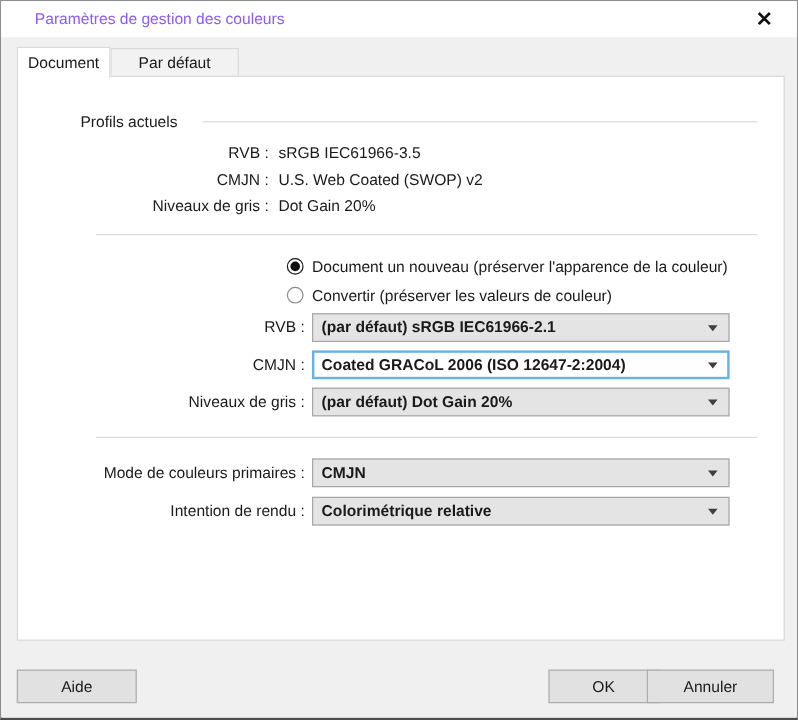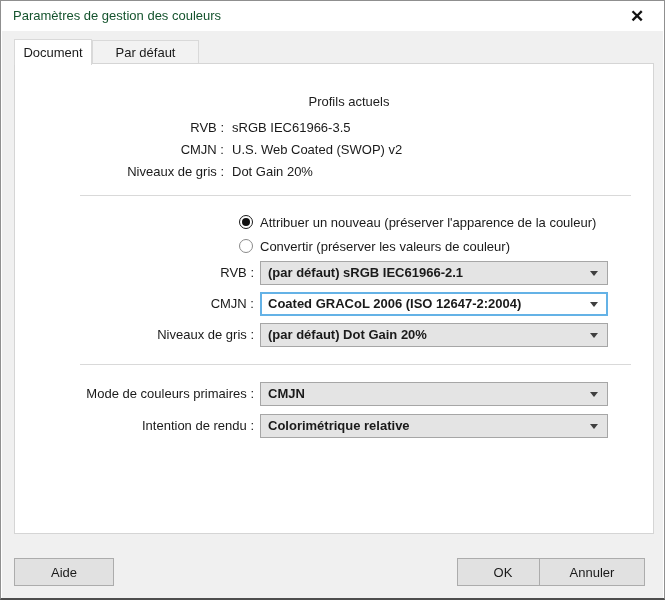--- a/index.html
+++ b/index.html
@@ -4,42 +4,42 @@
 <style>
   * { margin:0; padding:0; box-sizing:border-box; }
   html,body { width:665px; height:600px; }
   body { font-family:"Liberation Sans", sans-serif; font-size:13px; color:#1a1a1a; background:#fff; }
 
   .dialog { position:absolute; left:0; top:0; width:665px; height:600px;
             background:#ffffff; border:1px solid #8f8f8f; border-bottom:2px solid #4d4d4d; }
 
   
   .titlebar { position:absolute; left:0; top:0; right:0; height:30px; background:#ffffff; }
-  .title { position:absolute; left:12px; top:7px; font-size:13px; color:#14532d; white-space:nowrap; }
+  .title { position:absolute; left:28px; top:7px; font-size:13px; color:#8b5cf6; white-space:nowrap; }
   .close-btn { position:absolute; right:14px; top:3px; width:26px; height:24px;
                display:flex; align-items:center; justify-content:center;
                font-size:17px; font-weight:600; color:#111; cursor:pointer; }
 
   
   .dlg-body { position:absolute; left:1px; right:1px; top:30px; bottom:0; background:#f0f0f0; }
 
   
   .tab { position:absolute; display:flex; align-items:center; justify-content:center;
          font-size:13px; color:#1a1a1a; cursor:pointer; }
   .tab.active { left:12px; top:8px; width:78px; height:26px; background:#ffffff;
                 border:1px solid #d9d9d9; border-bottom:none; z-index:3;justify-content:center; }
   .tab.inactive { left:90px; top:9px; width:107px; height:24px; background:#f2f2f2;
                   border:1px solid #d9d9d9; border-bottom:none; z-index:1; }
 
   
   .panel { position:absolute; left:12px; top:32px; width:640px; height:471px;
            background:#ffffff; border:1px solid #d5d5d5; z-index:2; }
 
   .group-header { position:absolute; left:52px; right:22px; top:30px;
-                  display:flex; align-items:center; gap:21px;flex-direction:column; }
+                  display:flex; align-items:center; gap:21px; }
   .group-header .txt { color:#1c1c1c; white-space:nowrap; }
   .group-line { flex:1; height:1px; background:#d9d9d9; }
 
   .static-row { position:absolute; left:0; right:0; height:18px; display:flex; }
   .static-row .lbl { position:absolute; left:0; width:209px; text-align:right; white-space:nowrap; }
   .static-row .val { position:absolute; left:217px; white-space:nowrap; }
 
   .separator { position:absolute; left:65px; right:22px; height:1px; background:#d9d9d9; }
 
   .radio-row { position:absolute; left:224px; height:18px; display:flex; align-items:center;
@@ -107,21 +107,21 @@
       </div>
       <div class="static-row" style="top:100px;">
         <span class="lbl">Niveaux de gris :</span>
         <span class="val">Dot Gain 20%</span>
       </div>
 
       <div class="separator" style="top:131px;"></div>
 
       <div class="radio-row checked" style="top:149px;">
         <span class="radio-circle"></span>
-        <span class="radio-label">Attribuer un nouveau (préserver l'apparence de la couleur)</span>
+        <span class="radio-label">Document un nouveau (préserver l'apparence de la couleur)</span>
       </div>
       <div class="radio-row" style="top:173px;">
         <span class="radio-circle"></span>
         <span class="radio-label">Convertir (préserver les valeurs de couleur)</span>
       </div>
 
       <div class="select-row" style="top:197px;">
         <span class="lbl">RVB :</span>
         <div class="combo">
           <span>(par défaut) sRGB IEC61966-2.1</span>

